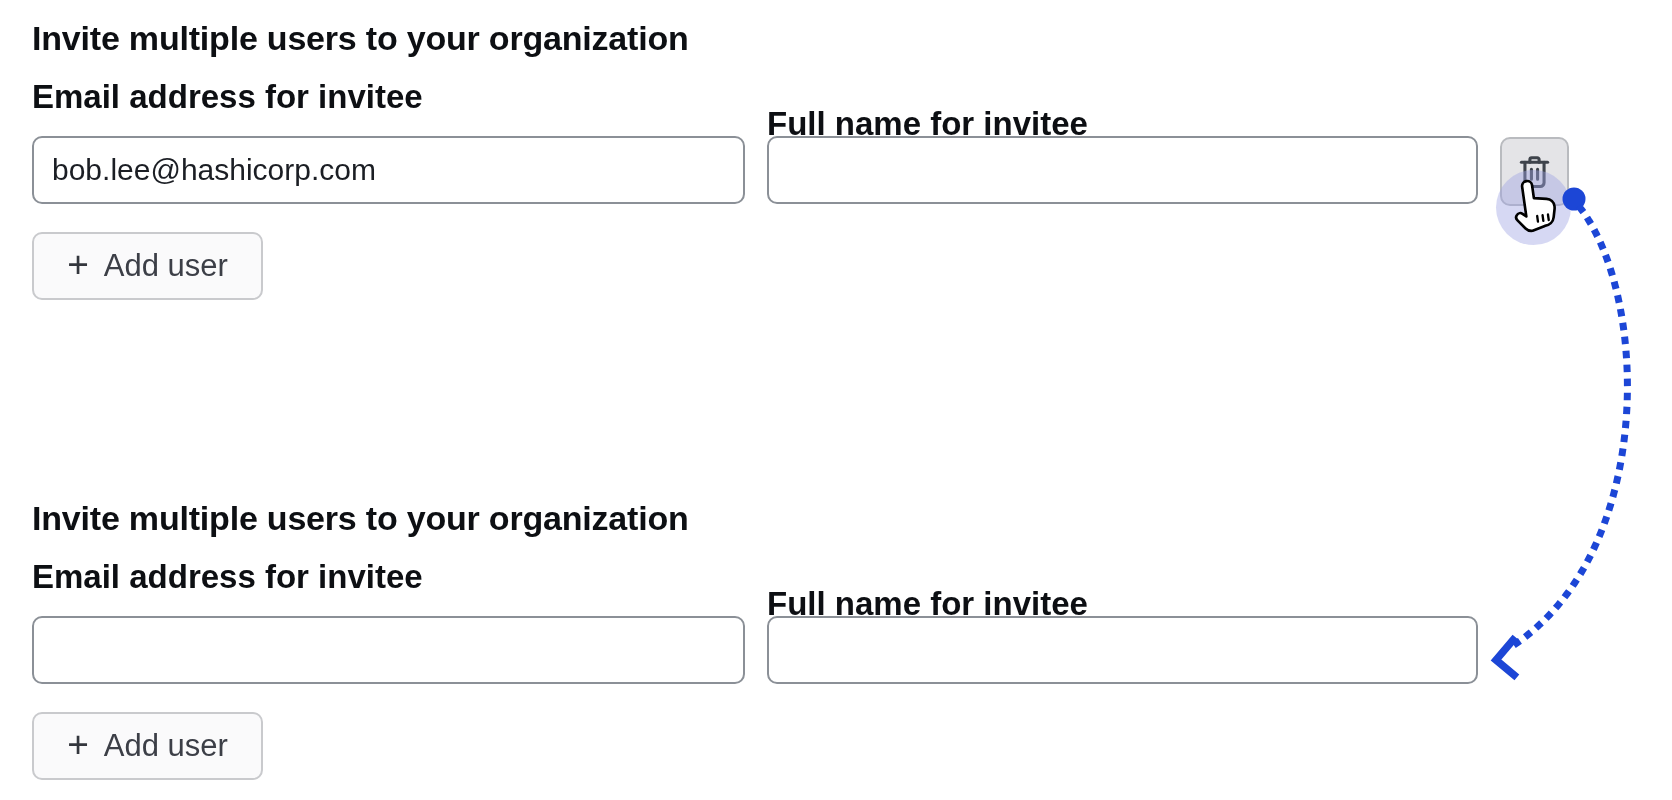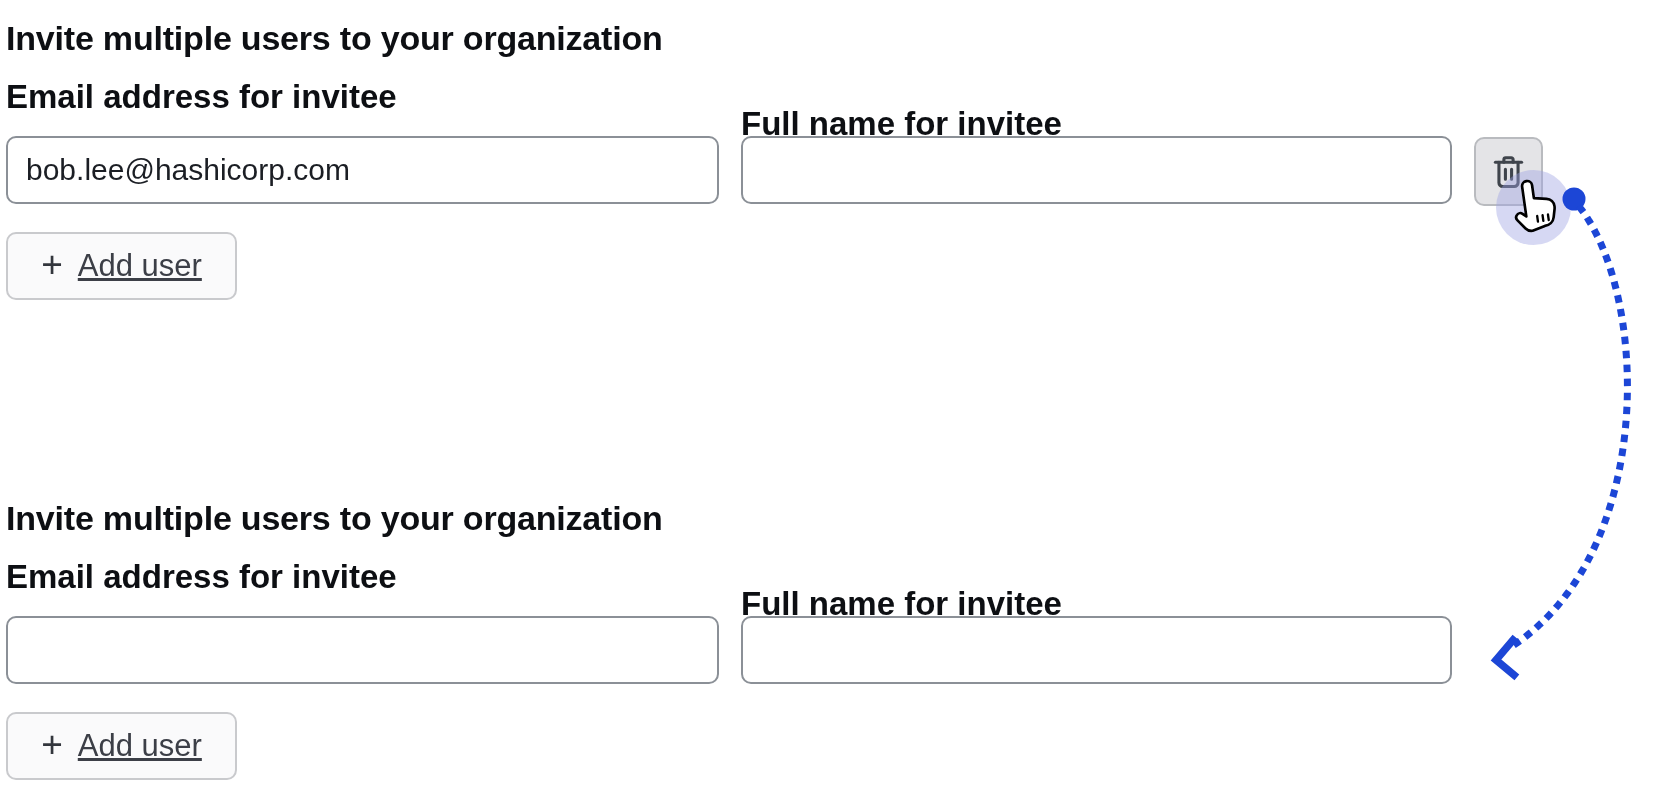--- a/index.html
+++ b/index.html
@@ -12,21 +12,21 @@
     height: 800px;
     position: relative;
     overflow: hidden;
     font-family: "Liberation Sans", sans-serif;
     color: #0d0f13;
   }
 
   
   .form-section {
     position: absolute;
-    left: 6px;
+    left: 32px;
     width: 1600px;
     height: 300px;
   }
   #section-1 { top: 18px; }
   #section-2 { top: 498px; }
 
   .section-heading {
     position: absolute;
     top: 0;
     left: 0;
@@ -107,21 +107,20 @@
   .plus-glyph {
     font-size: 37px;
     font-weight: 400;
     line-height: 1;
     color: #33363d;
     margin-top: -3px;
   }
   .add-user-label {
     font-size: 31px;
     color: #3c3f47;
-    text-decoration: underline;
   }
 
   
   .click-highlight {
     position: absolute;
     left: 1496px;
     top: 170px;
     width: 75px;
     height: 75px;
     border-radius: 50%;

